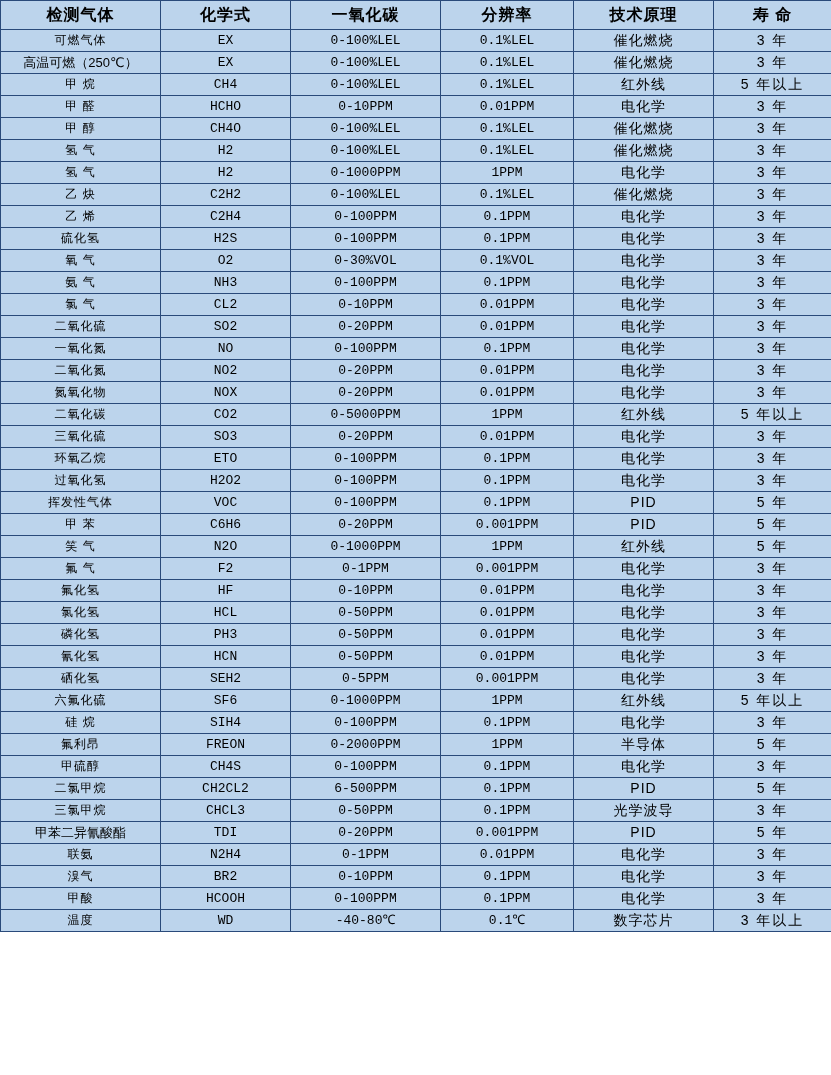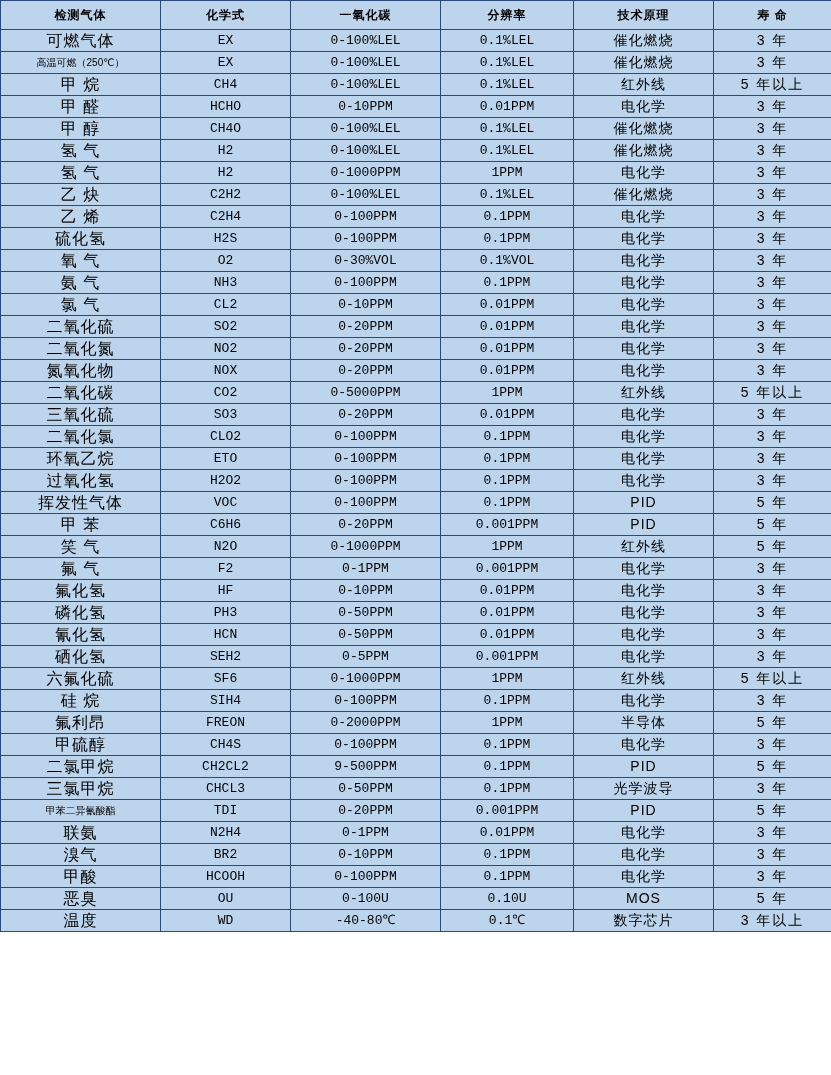--- a/index.html
+++ b/index.html
@@ -32,42 +32,42 @@
     color: #000000;
     padding: 0;
     height: 21px;
     line-height: 21px;
     overflow: hidden;
     white-space: nowrap;
   }
   table.gas-table thead th {
     height: 28px;
     line-height: 28px;
-    font-size: 12px;
+    font-size: 16px;
     font-weight: bold;
     letter-spacing: 1px;
   }
   td.name {
-    font-size: 16px;
+    font-size: 12px;
     letter-spacing: 1px;
   }
   td.formula, td.range, td.resolution, td.principle, td.life {
     font-family: "Liberation Mono", "DejaVu Sans Mono", monospace;
     font-size: 13px;
   }
   td.principle, td.life {
     font-family: "Liberation Sans", "DejaVu Sans", sans-serif;
     font-size: 14px;
     letter-spacing: 1px;
   }
   td.life {
     letter-spacing: 2px;
   }
   td.name.small {
-    font-size: 10px;
+    font-size: 13px;
     letter-spacing: 0;
   }
 </style>
 </head>
 <body>
 
 <table class="gas-table">
   <colgroup>
     <col class="c0">
       <col class="c1">
@@ -193,20 +193,28 @@
       </tr>
       <tr>
         <td class="name">二氧化硫</td>
         <td class="formula">SO2</td>
         <td class="range">0-20PPM</td>
         <td class="resolution">0.01PPM</td>
         <td class="principle">电化学</td>
         <td class="life">3 年</td>
       </tr>
       <tr>
+        <td class="name">一氧化氮</td>
+        <td class="formula">NO</td>
+        <td class="range">0-100PPM</td>
+        <td class="resolution">0.1PPM</td>
+        <td class="principle">电化学</td>
+        <td class="life">3 年</td>
+      </tr>
+      <tr>
         <td class="name">二氧化氮</td>
         <td class="formula">NO2</td>
         <td class="range">0-20PPM</td>
         <td class="resolution">0.01PPM</td>
         <td class="principle">电化学</td>
         <td class="life">3 年</td>
       </tr>
       <tr>
         <td class="name">氮氧化物</td>
         <td class="formula">NOX</td>
@@ -225,28 +233,20 @@
       </tr>
       <tr>
         <td class="name">三氧化硫</td>
         <td class="formula">SO3</td>
         <td class="range">0-20PPM</td>
         <td class="resolution">0.01PPM</td>
         <td class="principle">电化学</td>
         <td class="life">3 年</td>
       </tr>
       <tr>
-        <td class="name">二氧化氯</td>
-        <td class="formula">CLO2</td>
-        <td class="range">0-100PPM</td>
-        <td class="resolution">0.1PPM</td>
-        <td class="principle">电化学</td>
-        <td class="life">3 年</td>
-      </tr>
-      <tr>
         <td class="name">环氧乙烷</td>
         <td class="formula">ETO</td>
         <td class="range">0-100PPM</td>
         <td class="resolution">0.1PPM</td>
         <td class="principle">电化学</td>
         <td class="life">3 年</td>
       </tr>
       <tr>
         <td class="name">过氧化氢</td>
         <td class="formula">H2O2</td>
@@ -284,20 +284,28 @@
         <td class="formula">F2</td>
         <td class="range">0-1PPM</td>
         <td class="resolution">0.001PPM</td>
         <td class="principle">电化学</td>
         <td class="life">3 年</td>
       </tr>
       <tr>
         <td class="name">氟化氢</td>
         <td class="formula">HF</td>
         <td class="range">0-10PPM</td>
+        <td class="resolution">0.01PPM</td>
+        <td class="principle">电化学</td>
+        <td class="life">3 年</td>
+      </tr>
+      <tr>
+        <td class="name">氯化氢</td>
+        <td class="formula">HCL</td>
+        <td class="range">0-50PPM</td>
         <td class="resolution">0.01PPM</td>
         <td class="principle">电化学</td>
         <td class="life">3 年</td>
       </tr>
       <tr>
         <td class="name">磷化氢</td>
         <td class="formula">PH3</td>
         <td class="range">0-50PPM</td>
         <td class="resolution">0.01PPM</td>
         <td class="principle">电化学</td>
@@ -347,21 +355,21 @@
         <td class="name">甲硫醇</td>
         <td class="formula">CH4S</td>
         <td class="range">0-100PPM</td>
         <td class="resolution">0.1PPM</td>
         <td class="principle">电化学</td>
         <td class="life">3 年</td>
       </tr>
       <tr>
         <td class="name">二氯甲烷</td>
         <td class="formula">CH2CL2</td>
-        <td class="range">9-500PPM</td>
+        <td class="range">6-500PPM</td>
         <td class="resolution">0.1PPM</td>
         <td class="principle">PID</td>
         <td class="life">5 年</td>
       </tr>
       <tr>
         <td class="name">三氯甲烷</td>
         <td class="formula">CHCL3</td>
         <td class="range">0-50PPM</td>
         <td class="resolution">0.1PPM</td>
         <td class="principle">光学波导</td>
@@ -391,28 +399,20 @@
         <td class="principle">电化学</td>
         <td class="life">3 年</td>
       </tr>
       <tr>
         <td class="name">甲酸</td>
         <td class="formula">HCOOH</td>
         <td class="range">0-100PPM</td>
         <td class="resolution">0.1PPM</td>
         <td class="principle">电化学</td>
         <td class="life">3 年</td>
-      </tr>
-      <tr>
-        <td class="name">恶臭</td>
-        <td class="formula">OU</td>
-        <td class="range">0-100U</td>
-        <td class="resolution">0.10U</td>
-        <td class="principle">MOS</td>
-        <td class="life">5 年</td>
       </tr>
       <tr>
         <td class="name">温度</td>
         <td class="formula">WD</td>
         <td class="range">-40-80℃</td>
         <td class="resolution">0.1℃</td>
         <td class="principle">数字芯片</td>
         <td class="life">3 年以上</td>
       </tr>
     </tbody>

